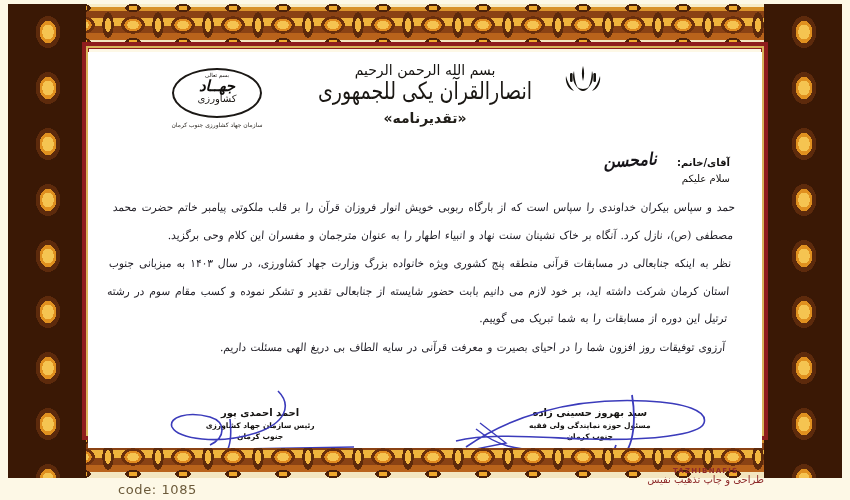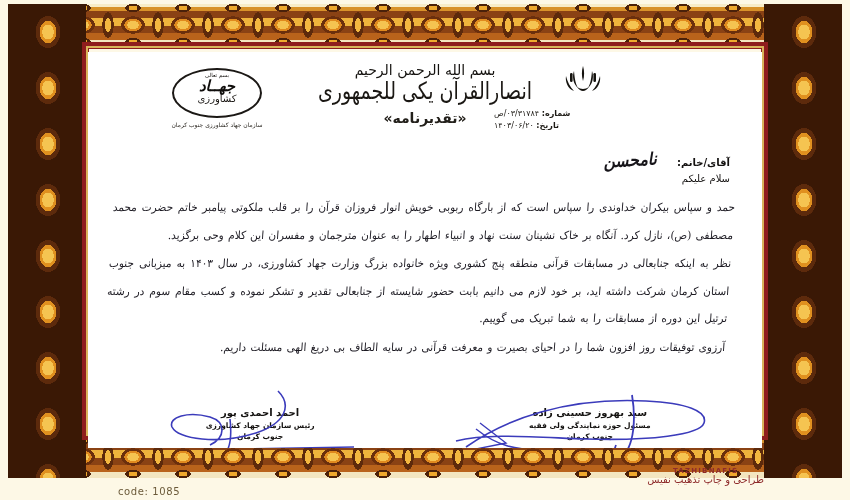--- a/index.html
+++ b/index.html
@@ -152,21 +152,21 @@
   .sig-block{width:47%;text-align:center;position:relative;font-size:7.5px;
     color:#141210;line-height:1.5;font-weight:bold;letter-spacing:.1px;}
   .sig-block .sig-name{font-size:10px;}
   .sig-scribble{
     position:absolute;left:0;right:0;top:-16px;height:74px;pointer-events:none;
   }
 
   
   .footer-code{
     position:absolute;left:118px;bottom:3px;
-    font-size:10px;color:#6b5a3a;letter-spacing:.6px;
+    font-size:13px;color:#6b5a3a;letter-spacing:.6px;
     font-family:"DejaVu Sans",sans-serif;direction:ltr;
   }
   .watermark{
     position:absolute;right:86px;bottom:15px;text-align:center;direction:ltr;
   }
   .wm-en{font-size:7px;font-weight:bold;color:#8e2b2b;letter-spacing:1.2px;}
   .wm-fa{font-size:10px;color:#8e2b2b;letter-spacing:.2px;margin-top:-1px;}
 </style>
 </head>
 <body>
@@ -199,30 +199,20 @@
             <path d="M22 2 C20.5 7 20.5 12 22 17 C23.5 12 23.5 7 22 2 Z" fill="#15130f"></path>
             <path d="M13 7 C11 12 12 20 17 24 C14 19 13.5 12 13 7 Z" fill="#15130f"></path>
             <path d="M31 7 C33 12 32 20 27 24 C30 19 30.5 12 31 7 Z" fill="#15130f"></path>
             <path d="M5 12 C4 18 7 25 13 27 C9 23 6.5 18 5 12 Z" fill="#15130f"></path>
             <path d="M39 12 C40 18 37 25 31 27 C35 23 37.5 18 39 12 Z" fill="#15130f"></path>
             <path d="M16 23 Q22 31 28 23 Q22 27 16 23 Z" fill="#15130f"></path>
             <rect x="9" y="9" width="2.6" height="9" rx="1.2" fill="#15130f"></rect>
             <rect x="32.4" y="9" width="2.6" height="9" rx="1.2" fill="#15130f"></rect>
           </svg>
         </div>
-        <div class="meta">
-          <div>
-            <span class="lbl">شماره:</span>
-            <span>۰۳/۳۱۷۸۴/ص</span>
-          </div>
-          <div>
-            <span class="lbl">تاریخ:</span>
-            <span>۱۴۰۳/۰۶/۲۰</span>
-          </div>
-        </div>
       </div>
 
       <div class="emblem-center">
         <div class="basmala">بسم الله الرحمن الرحیم</div>
         <div class="calligraphy">انصارالقرآن یکی للجمهوری</div>
         <div class="doc-type">«تقدیرنامه»</div>
       </div>
 
       <div class="emblem-right">
         <div class="seal">

